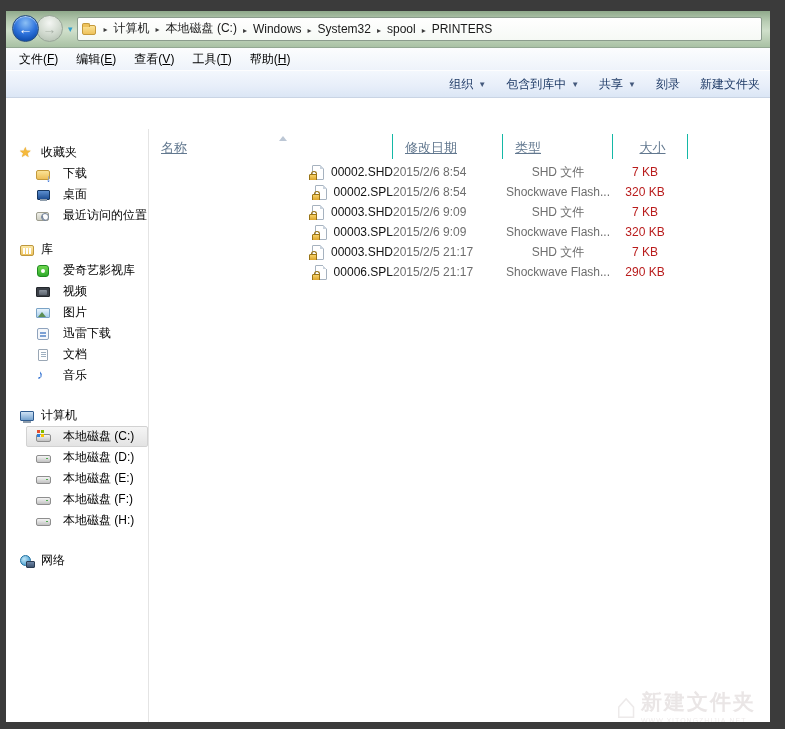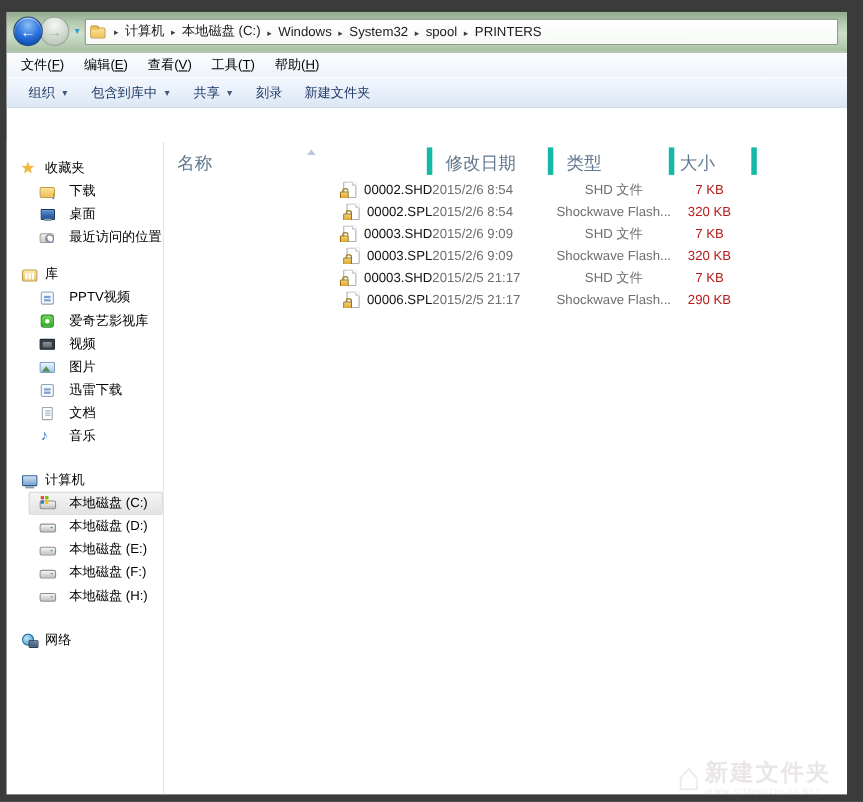--- a/index.html
+++ b/index.html
@@ -31,45 +31,45 @@
 
   
   .menubar { position:absolute; left:0; top:37px; width:100%; height:22px;
     background:linear-gradient(#fcfdfe,#eef3fa); display:flex; align-items:center; padding-left:4px;text-align:center; }
   .menu-item { padding:2px 9px; color:#000; }
 
   
   .toolbar { position:absolute; left:0; top:59px; width:100%; height:28px;
     background:linear-gradient(#f3f7fd,#e7eef9 60%,#dbe6f5);
     border-top:1px solid #fdfdfe; border-bottom:1px solid #c9d4e4;
-    display:flex; align-items:center; padding-left:10px; }
+    display:flex; align-items:center; padding-left:10px;justify-content:flex-end; }
   .tool-item { padding:4px 10px; color:#1e3a66; display:flex; align-items:center; }
   .tool-caret { font-size:8px; color:#44597c; margin-left:5px; }
 
   
   .content { position:absolute; left:0; top:88px; width:100%; height:623px; background:#fff; display:flex;margin-top:30px; }
   .sidebar { width:143px; flex:none; border-right:1px solid #e4e4e4; padding-top:13px; overflow:hidden; }
   .filearea { flex:1; position:relative; }
 
   
   .section { margin-bottom:13px; }
   .section.gap-top { margin-top:19px; }
   .tree-row { height:21px; display:flex; align-items:center; gap:6px; color:#000; cursor:default; }
   .tree-head { padding-left:13px; }
   .tree-child { margin-left:20px; padding-left:8px; border:1px solid transparent; border-radius:2px;gap:12px; }
   .tree-child.selected { background:linear-gradient(#f5f5f5,#e3e3e3); border-color:#d2d2d2; }
   .tree-label { white-space:nowrap; }
 
   
   .colheaders { display:flex; margin-top:5px; height:25px; align-items:stretch; }
-  .hcell { position:relative; color:#62788f; font-size:16px; padding:5px 0 0 12px; border-right:5px solid #14b8a6; }
+  .hcell { position:relative; color:#62788f; font-size:13px; padding:5px 0 0 12px; border-right:1px solid #14b8a6;text-decoration:underline; }
   .hcell.c0 { width:244px; }
   .hcell.c1 { width:110px; }
   .hcell.c2 { width:110px; }
-  .hcell.c3 { width:75px; padding-left:5px; }
+  .hcell.c3 { width:75px; padding-left:5px;text-align:center; }
   .hfill { flex:1; }
   .sort-arrow { position:absolute; left:130px; top:2px; width:0; height:0;
     border-left:4px solid transparent; border-right:4px solid transparent; border-bottom:5px solid #bcc7d5; }
 
   
   .rows { margin-top:3px; }
   .row { display:flex; height:20px; align-items:center; cursor:default; }
   .cell { font-size:12px; overflow:hidden; white-space:nowrap; }
   .cell.c0 { width:244px; display:flex; align-items:center; gap:7px; padding-left:12px; color:#111;justify-content:flex-end; }
   .cell.c1 { width:110px; color:#6e6e6e; }
@@ -229,24 +229,20 @@
   </div>
             </div>
   </div>
           <div class="section">
     <div class="tree-row tree-head">
       <span class="ic ic-library"></span>
       <span class="tree-label">库</span>
     </div>
     <div class="kids">
               <div class="tree-row tree-child">
-    <span class="ic ic-lib-generic"></span>
-    <span class="tree-label">PPTV视频</span>
-  </div>
-              <div class="tree-row tree-child">
     <span class="ic ic-iqiyi"></span>
     <span class="tree-label">爱奇艺影视库</span>
   </div>
               <div class="tree-row tree-child">
     <span class="ic ic-video"></span>
     <span class="tree-label">视频</span>
   </div>
               <div class="tree-row tree-child">
     <span class="ic ic-pictures"></span>
     <span class="tree-label">图片</span>

